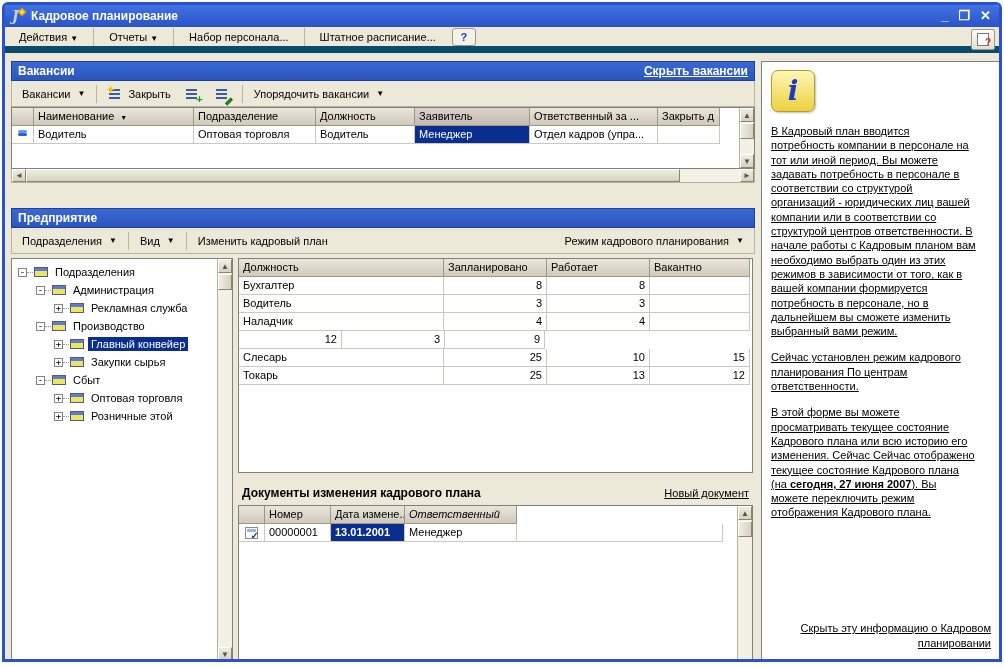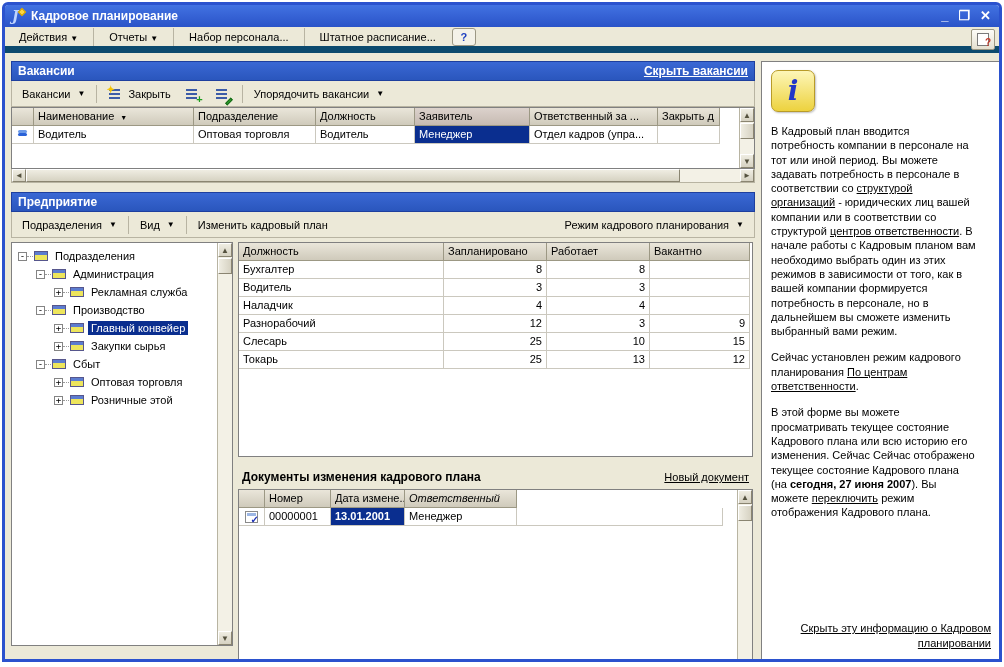--- a/index.html
+++ b/index.html
@@ -103,21 +103,21 @@
   .docs-link { margin-left:auto; text-decoration:underline; }
   .docs-tbl { height:187px; }
   
   .info-panel { position:absolute; left:756px; top:56px; width:240px; height:600px;
     background:#fff; border:1px solid #808080; padding:8px 9px; overflow:hidden; }
   .info-icon { width:44px; height:42px; border-radius:7px; border:1px solid #B89B28;
     background:linear-gradient(#FDF6B8,#EDD23E); display:flex; align-items:center; justify-content:center;
     margin-bottom:12px; box-shadow:1px 1px 2px rgba(0,0,0,.25); }
   .info-icon span { font-family:"DejaVu Serif",serif; font-style:italic; font-weight:bold;
     color:#2237C8; font-size:28px; line-height:28px; }
-  .info-text p { margin:0 15px 12px 0; line-height:1.3; }
+  .info-text p { margin:0 15px 12px 0; line-height:1.3;text-decoration:underline; }
   .ilink { text-decoration:underline; }
   .ibold { font-weight:bold; }
   .info-hide { position:absolute; bottom:10px; left:9px; right:9px; text-align:right;
     text-decoration:underline; line-height:1.3; }
 </style>
 </head>
 <body>
 
 <div class="window">
 
@@ -217,21 +217,21 @@
         <span class="thumb"></span>
         <span class="sb dn">▼</span>
       </div>
     </div>
     <div class="hscroll" style="width:744px;">
       <span class="sb">◄</span>
       <span class="thumb"></span>
       <span class="sb">►</span>
     </div>
 
-    <div class="sec-header" style="margin-top:9px;">
+    <div class="sec-header" style="margin-top:25px;">
       <span>Предприятие</span>
     </div>
     <div class="toolbar">
       <span class="tb-btn">
           <span>Подразделения</span>
           <span class="caret">▼</span>
         </span>
       <span class="tb-sep"></span>
       <span class="tb-btn">
           <span>Вид</span>
@@ -338,21 +338,20 @@
               <span class="td num" style="width: 103px;">3</span>
               <span class="td num" style="width: 100px;"></span>
             </div>
             <div class="tr">
               <span class="td" style="width: 205px;">Наладчик</span>
               <span class="td num" style="width: 103px;">4</span>
               <span class="td num" style="width: 103px;">4</span>
               <span class="td num" style="width: 100px;"></span>
             </div>
             <div class="tr">
-              <span class="td" style="width: 205px;">Разнорабочий</span>
               <span class="td num" style="width: 103px;">12</span>
               <span class="td num" style="width: 103px;">3</span>
               <span class="td num" style="width: 100px;">9</span>
             </div>
             <div class="tr">
               <span class="td" style="width: 205px;">Слесарь</span>
               <span class="td num" style="width: 103px;">25</span>
               <span class="td num" style="width: 103px;">10</span>
               <span class="td num" style="width: 100px;">15</span>
             </div>

